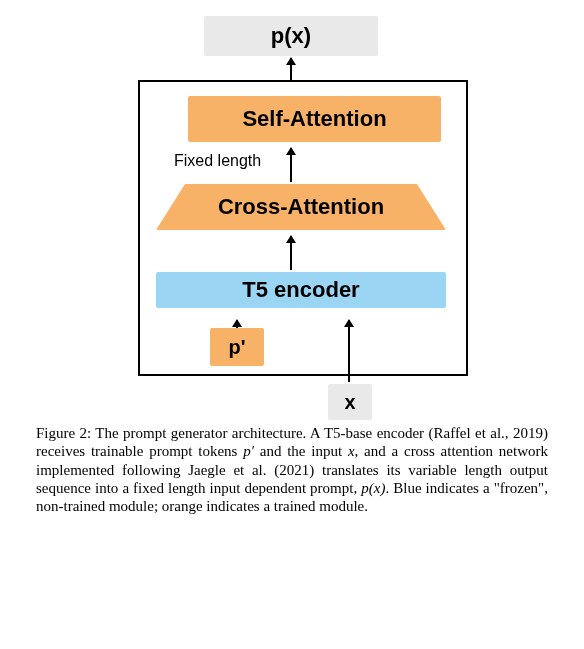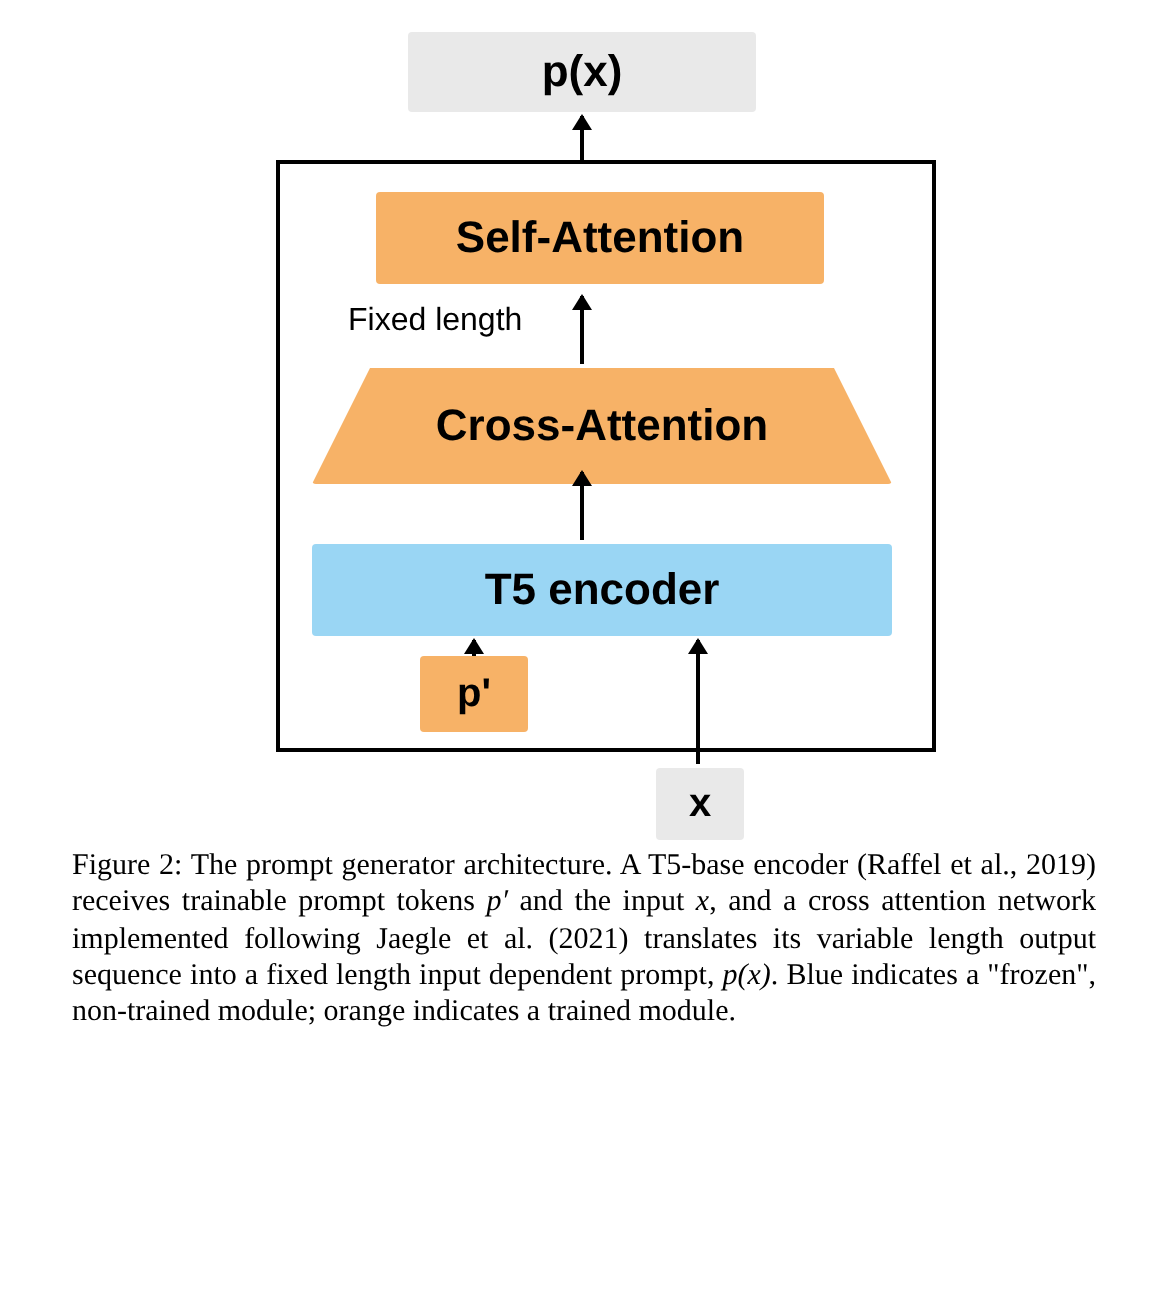--- a/index.html
+++ b/index.html
@@ -43,39 +43,39 @@
     left: 186px;
     top: 8px;
     width: 174px;
     height: 40px;
     background: #e9e9e9;
     font-size: 22px;
   }
   .self-attn {
     left: 170px;
     top: 88px;
-    width: 224px;
+    width: 253px;
     height: 46px;
     background: #f7b267;
     font-size: 22px;
   }
   .cross-attn {
     left: 138px;
     top: 176px;
     width: 290px;
-    height: 58px;
+    height: 46px;
     background: #f7b267;
     font-size: 22px;
     clip-path: polygon(10% 0, 90% 0, 100% 100%, 0 100%);
   }
   .t5-enc {
     left: 138px;
     top: 264px;
     width: 290px;
-    height: 46px;
+    height: 36px;
     background: #9ad6f4;
     font-size: 22px;
   }
   .p-prime {
     left: 192px;
     top: 320px;
     width: 54px;
     height: 38px;
     background: #f7b267;
     font-size: 20px;

